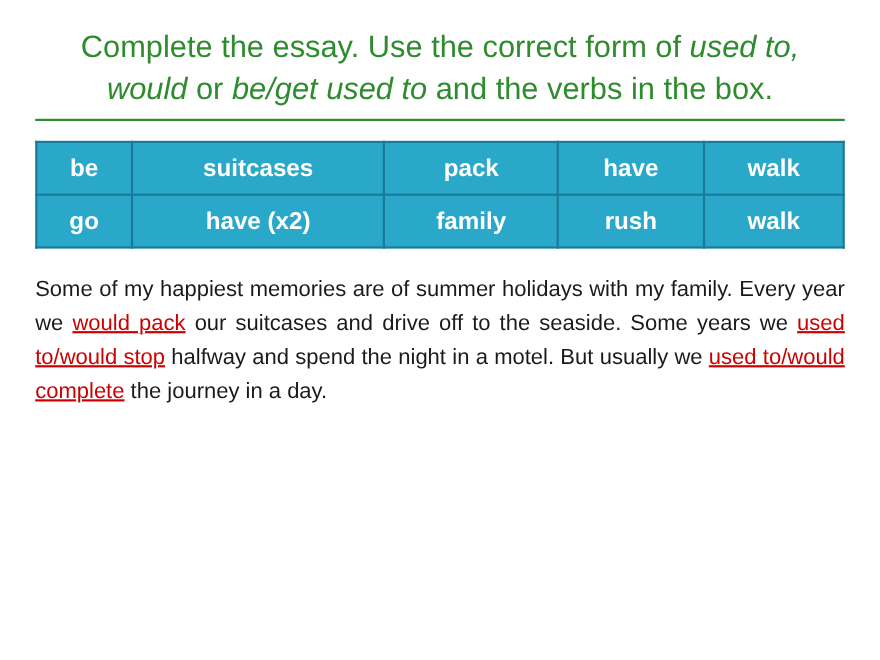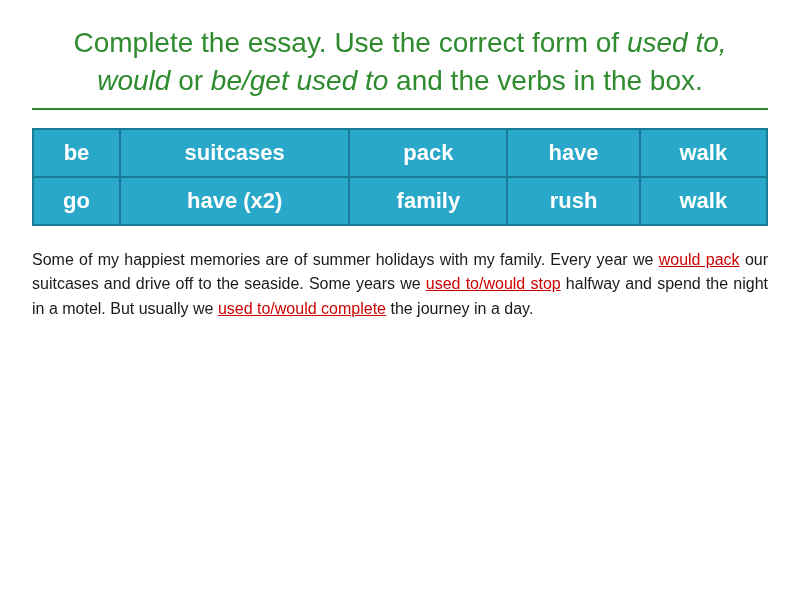--- a/index.html
+++ b/index.html
@@ -49,21 +49,21 @@
       background: #29a8c9;
       color: #ffffff;
       font-weight: bold;
       font-size: 22px;
       text-align: center;
       padding: 10px 8px;
       border: 2px solid #1a7a9a;
     }
 
     .essay-text {
-      font-size: 16px;
+      font-size: 20px;
       line-height: 1.55;
       color: #1a1a1a;
       text-align: justify;
     }
 
     .answer {
       color: #cc0000;
       text-decoration: underline;
       font-style: normal;
     }

